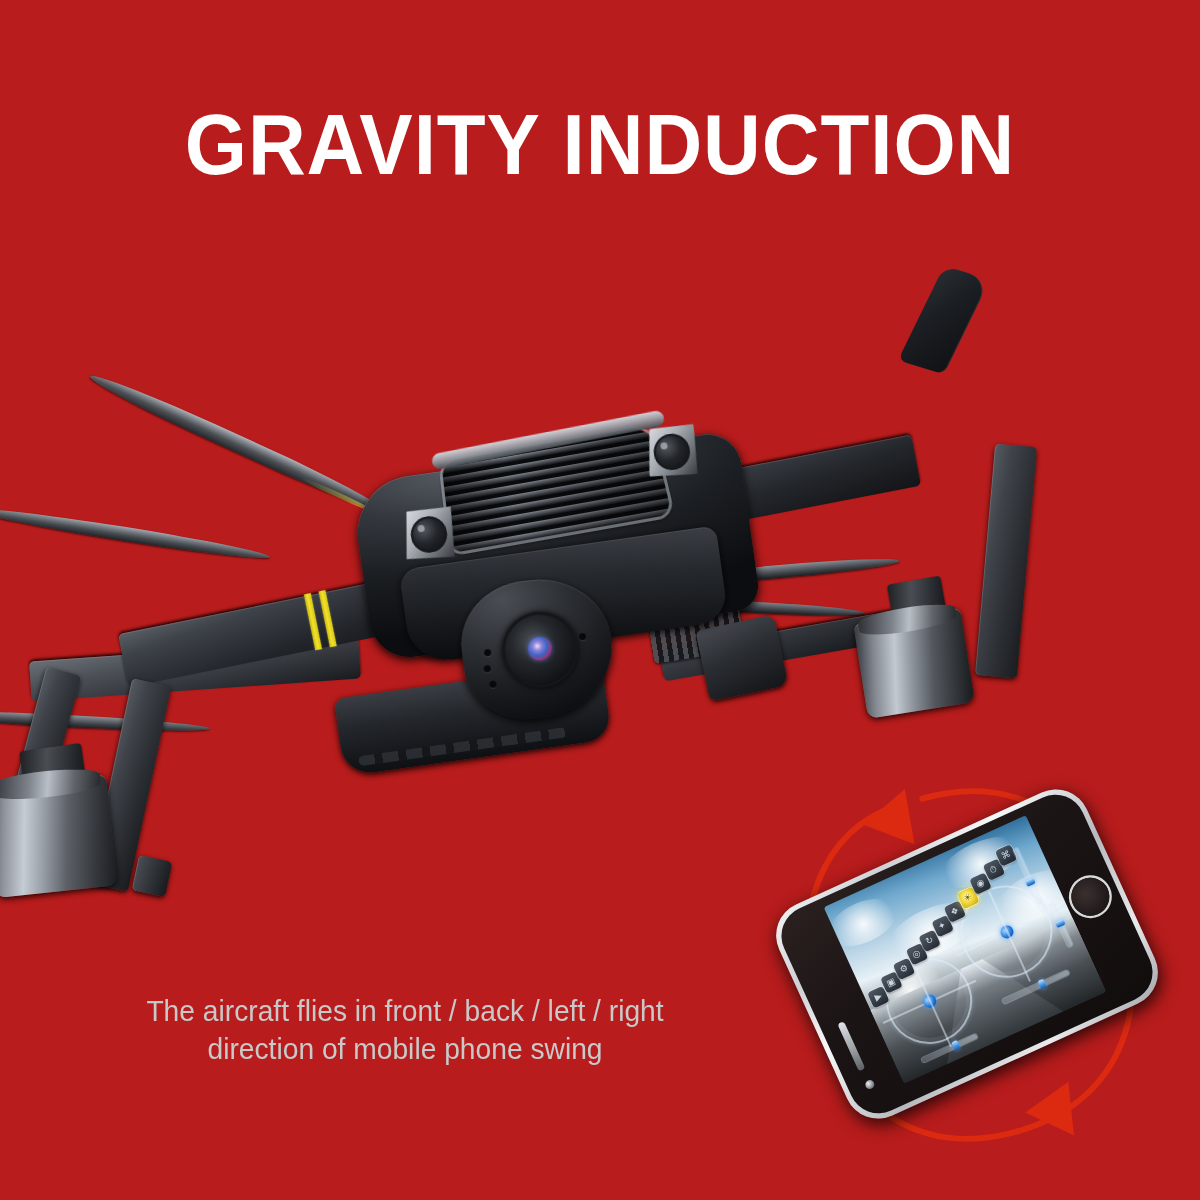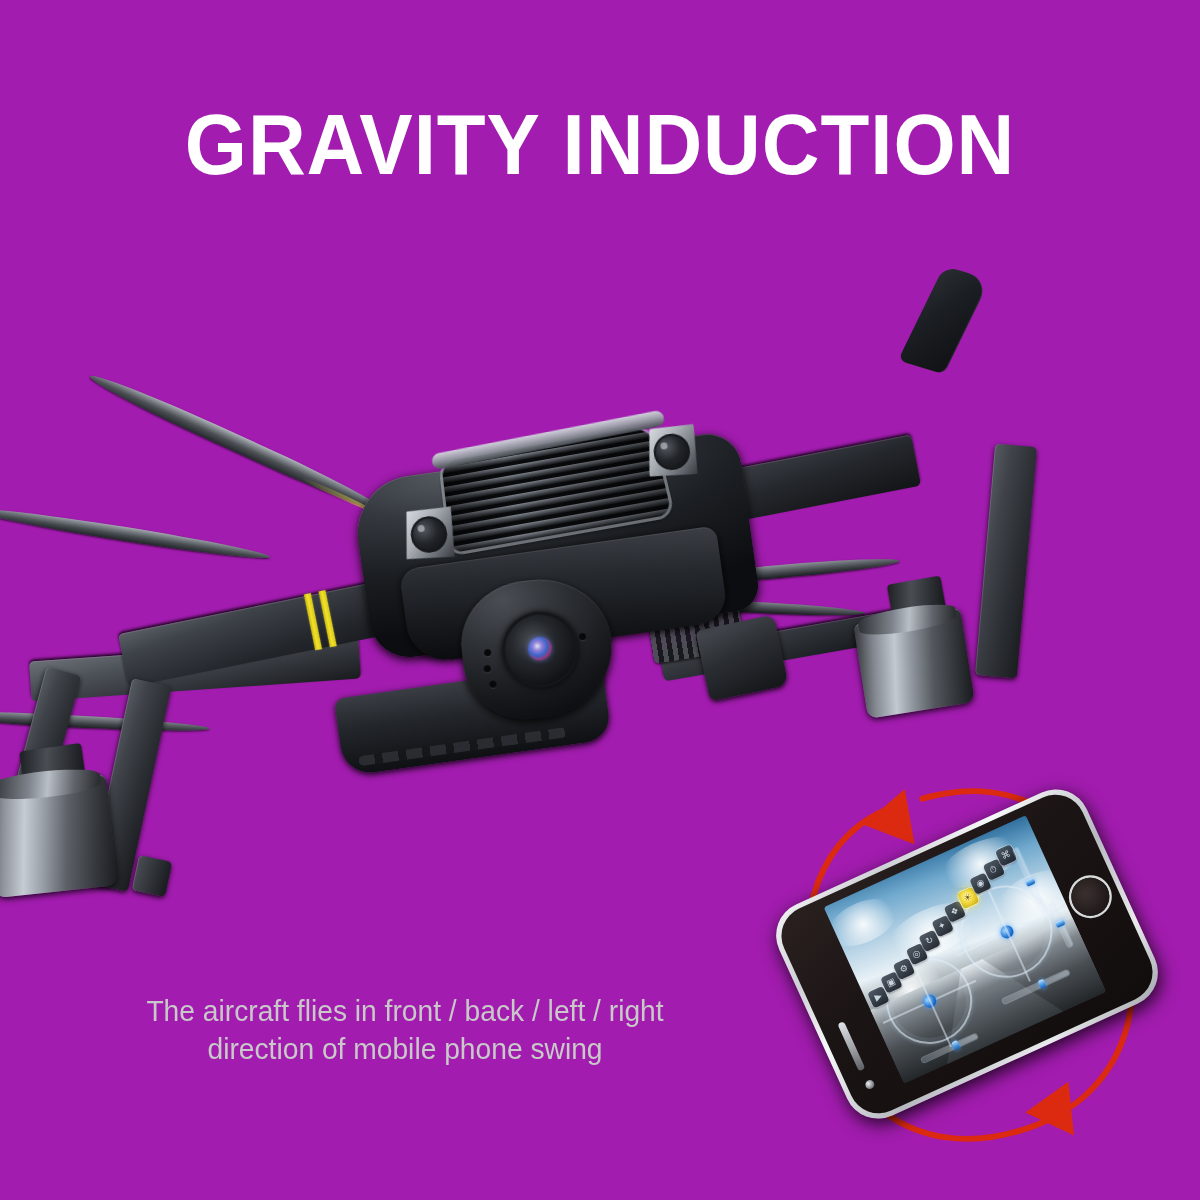--- a/index.html
+++ b/index.html
@@ -516,21 +516,21 @@
     right: 14px; top: 96px;
     width: 38px; height: 38px;
     border-radius: 50%;
     background: radial-gradient(circle at 42% 38%, #3a3030 0%, #241c1c 60%, #140f0f 100%);
     box-shadow: 0 0 0 2.5px rgba(236,239,242,.9), 0 1px 3px rgba(0,0,0,.7);
   }
 </style>
 </head>
 <body>
 
-<div id="stage" style="background: #a21caf;">
+<div id="stage" style="background: #b91c1c;">
 
   <div id="headline" style="color: rgb(255, 255, 255);">GRAVITY INDUCTION</div>
 
   <div id="drone">
 
     <div class="prop" id="prop-left-up"></div>
     <div class="prop" id="prop-left-down"></div>
     <div class="prop" id="prop-left-lower"></div>
     <div class="prop" id="prop-rear-right"></div>
     <div class="prop" id="prop-rear-right-2"></div>

